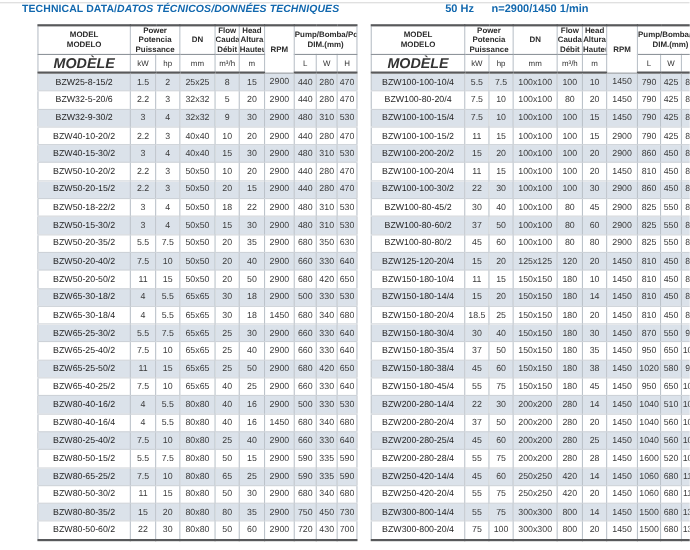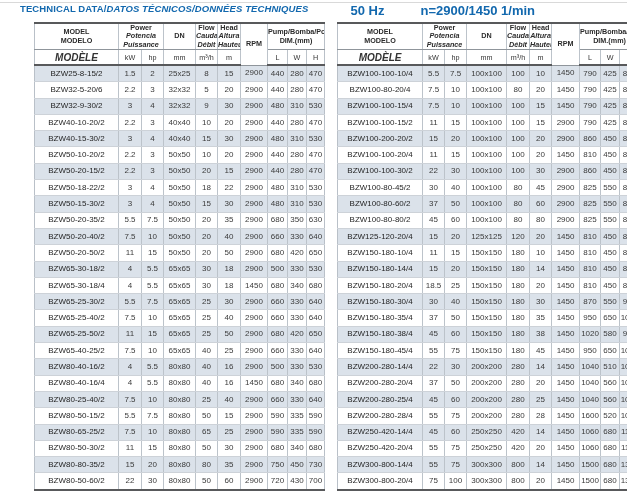--- a/index.html
+++ b/index.html
@@ -2,35 +2,35 @@
 <html style="--accent: #1268ae; --shade: #dbe2ea;"><head>
 <meta charset="utf-8">
 <style>
   html,body{margin:0;padding:0;background:#ffffff;}
   body{width:627px;height:500px;overflow:hidden;font-family:"Liberation Sans",sans-serif;}
   .page{position:relative;width:538px;height:500px;background:#fff;}
   .top-hairline{position:absolute;top:2px;left:0;width:627px;border-top:1px solid #d9d9d9;}
   .header-row{position:absolute;top:3px;left:20px;right:3px;display:flex;justify-content:space-between;align-items:flex-start;}
   .title{font-size:9.5px;font-weight:bold;color:var(--accent,#1268ae);letter-spacing:.1px;white-space:nowrap;}
   .title .it{font-style:italic;}
-  .freq{font-size:13px;font-weight:bold;color:var(--accent,#1268ae);display:flex;gap:36px;white-space:nowrap;}
+  .freq{font-size:10px;font-weight:bold;color:var(--accent,#1268ae);display:flex;gap:16px;white-space:nowrap;}
   .tables{position:absolute;top:22px;left:34px;display:flex;gap:12px;}
   table.spec{border-collapse:collapse;table-layout:fixed;background:#fff;
     border-top:2px solid #58595b;border-bottom:2px solid #58595b;
     border-left:1px solid #b9c0c8;border-right:1px solid #b9c0c8;}
   table.left{width:290px;}
   table.right{width:302px;}
   th,td{border-right:1px solid #bcc3ca;text-align:center;vertical-align:middle;padding:0;overflow:hidden;}
   th:last-child,td:last-child{border-right:none;}
   thead tr.names th{height:25px;border-bottom:1px solid #8f959b;font-size:7.2px;line-height:1.12;color:#2b2b2b;font-weight:bold;}
   thead tr.units th{height:14px;border-bottom:2px solid #58595b;font-size:7.2px;font-weight:normal;color:#333;}
-  thead th .it{font-style:italic;}
+  thead th .it{}
   thead th.rpm{font-size:7.6px;border-bottom:2px solid #58595b;}
   thead th.dim{font-size:6.2px;line-height:1.25;}
-  thead tr.units th.modele{font-weight:bold;font-style:italic;font-size:10px;}
+  thead tr.units th.modele{font-weight:bold;font-style:italic;font-size:13px;}
   tbody td{height:15.3px;border-bottom:1px solid #cdd2d8;font-size:8px;color:#3a3a3a;line-height:1;}
   tbody tr:nth-child(odd) td{background:var(--shade,#dbe2ea);}
   tbody td.model{font-weight:normal;color:#1f1f1f;}
 </style>
 </head>
 <body>
 
 <div class="page">
   <div class="top-hairline"></div>
 

